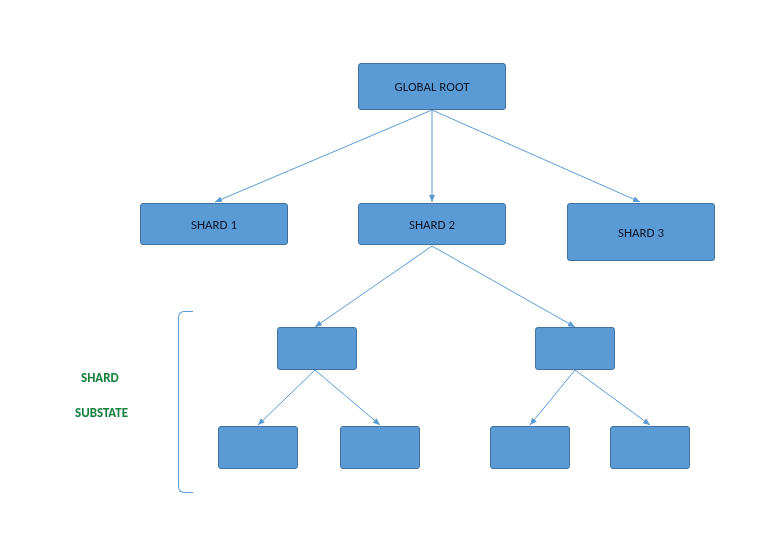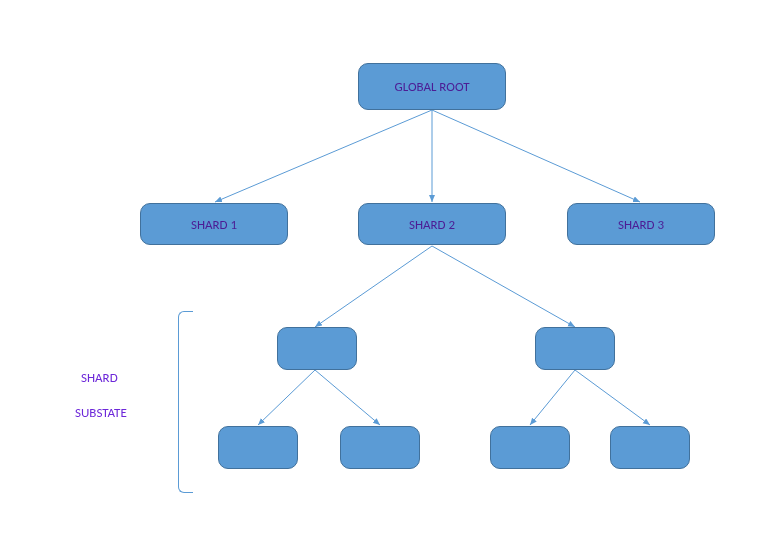--- a/index.html
+++ b/index.html
@@ -8,33 +8,33 @@
     width: 769px;
     height: 536px;
     background: #ffffff;
     font-family: Calibri, Arial, sans-serif;
     position: relative;
   }
   .node {
     position: absolute;
     background: #5b9bd5;
     border: 1px solid #41719c;
-    border-radius: 10px;
+    border-radius: 3px;
     display: flex;
     align-items: center;
     justify-content: center;
     font-size: 13px;
-    color: #4c1d95;
+    color: #0f172a;
     box-sizing: border-box;
   }
   .label {
     position: absolute;
     font-size: 13px;
-    font-weight: normal;
-    color: #6d28d9;
+    font-weight: bold;
+    color: #15803d;
   }
   .bracket {
     position: absolute;
     border-left: 1.5px solid #5b9bd5;
     border-top: 1.5px solid #5b9bd5;
     border-bottom: 1.5px solid #5b9bd5;
     border-top-left-radius: 6px;
     border-bottom-left-radius: 6px;
   }
   svg.connectors {
@@ -80,21 +80,21 @@
 </div>
 
 <div class="node" style="left:140px; top:203px; width:148px; height:42px;">
   <span>SHARD 1</span>
 </div>
 
 <div class="node" style="left:358px; top:203px; width:148px; height:42px;justify-content:center;">
   <span>SHARD 2</span>
 </div>
 
-<div class="node" style="left:567px; top:203px; width:148px; height:42px;">
+<div class="node" style="left:567px; top:203px; width:148px; height:58px;">
   <span>SHARD 3</span>
 </div>
 
 <div class="node" style="left:277px; top:327px; width:80px; height:43px;">
   <span></span>
 </div>
 
 <div class="node" style="left:535px; top:327px; width:80px; height:43px;">
   <span></span>
 </div>

